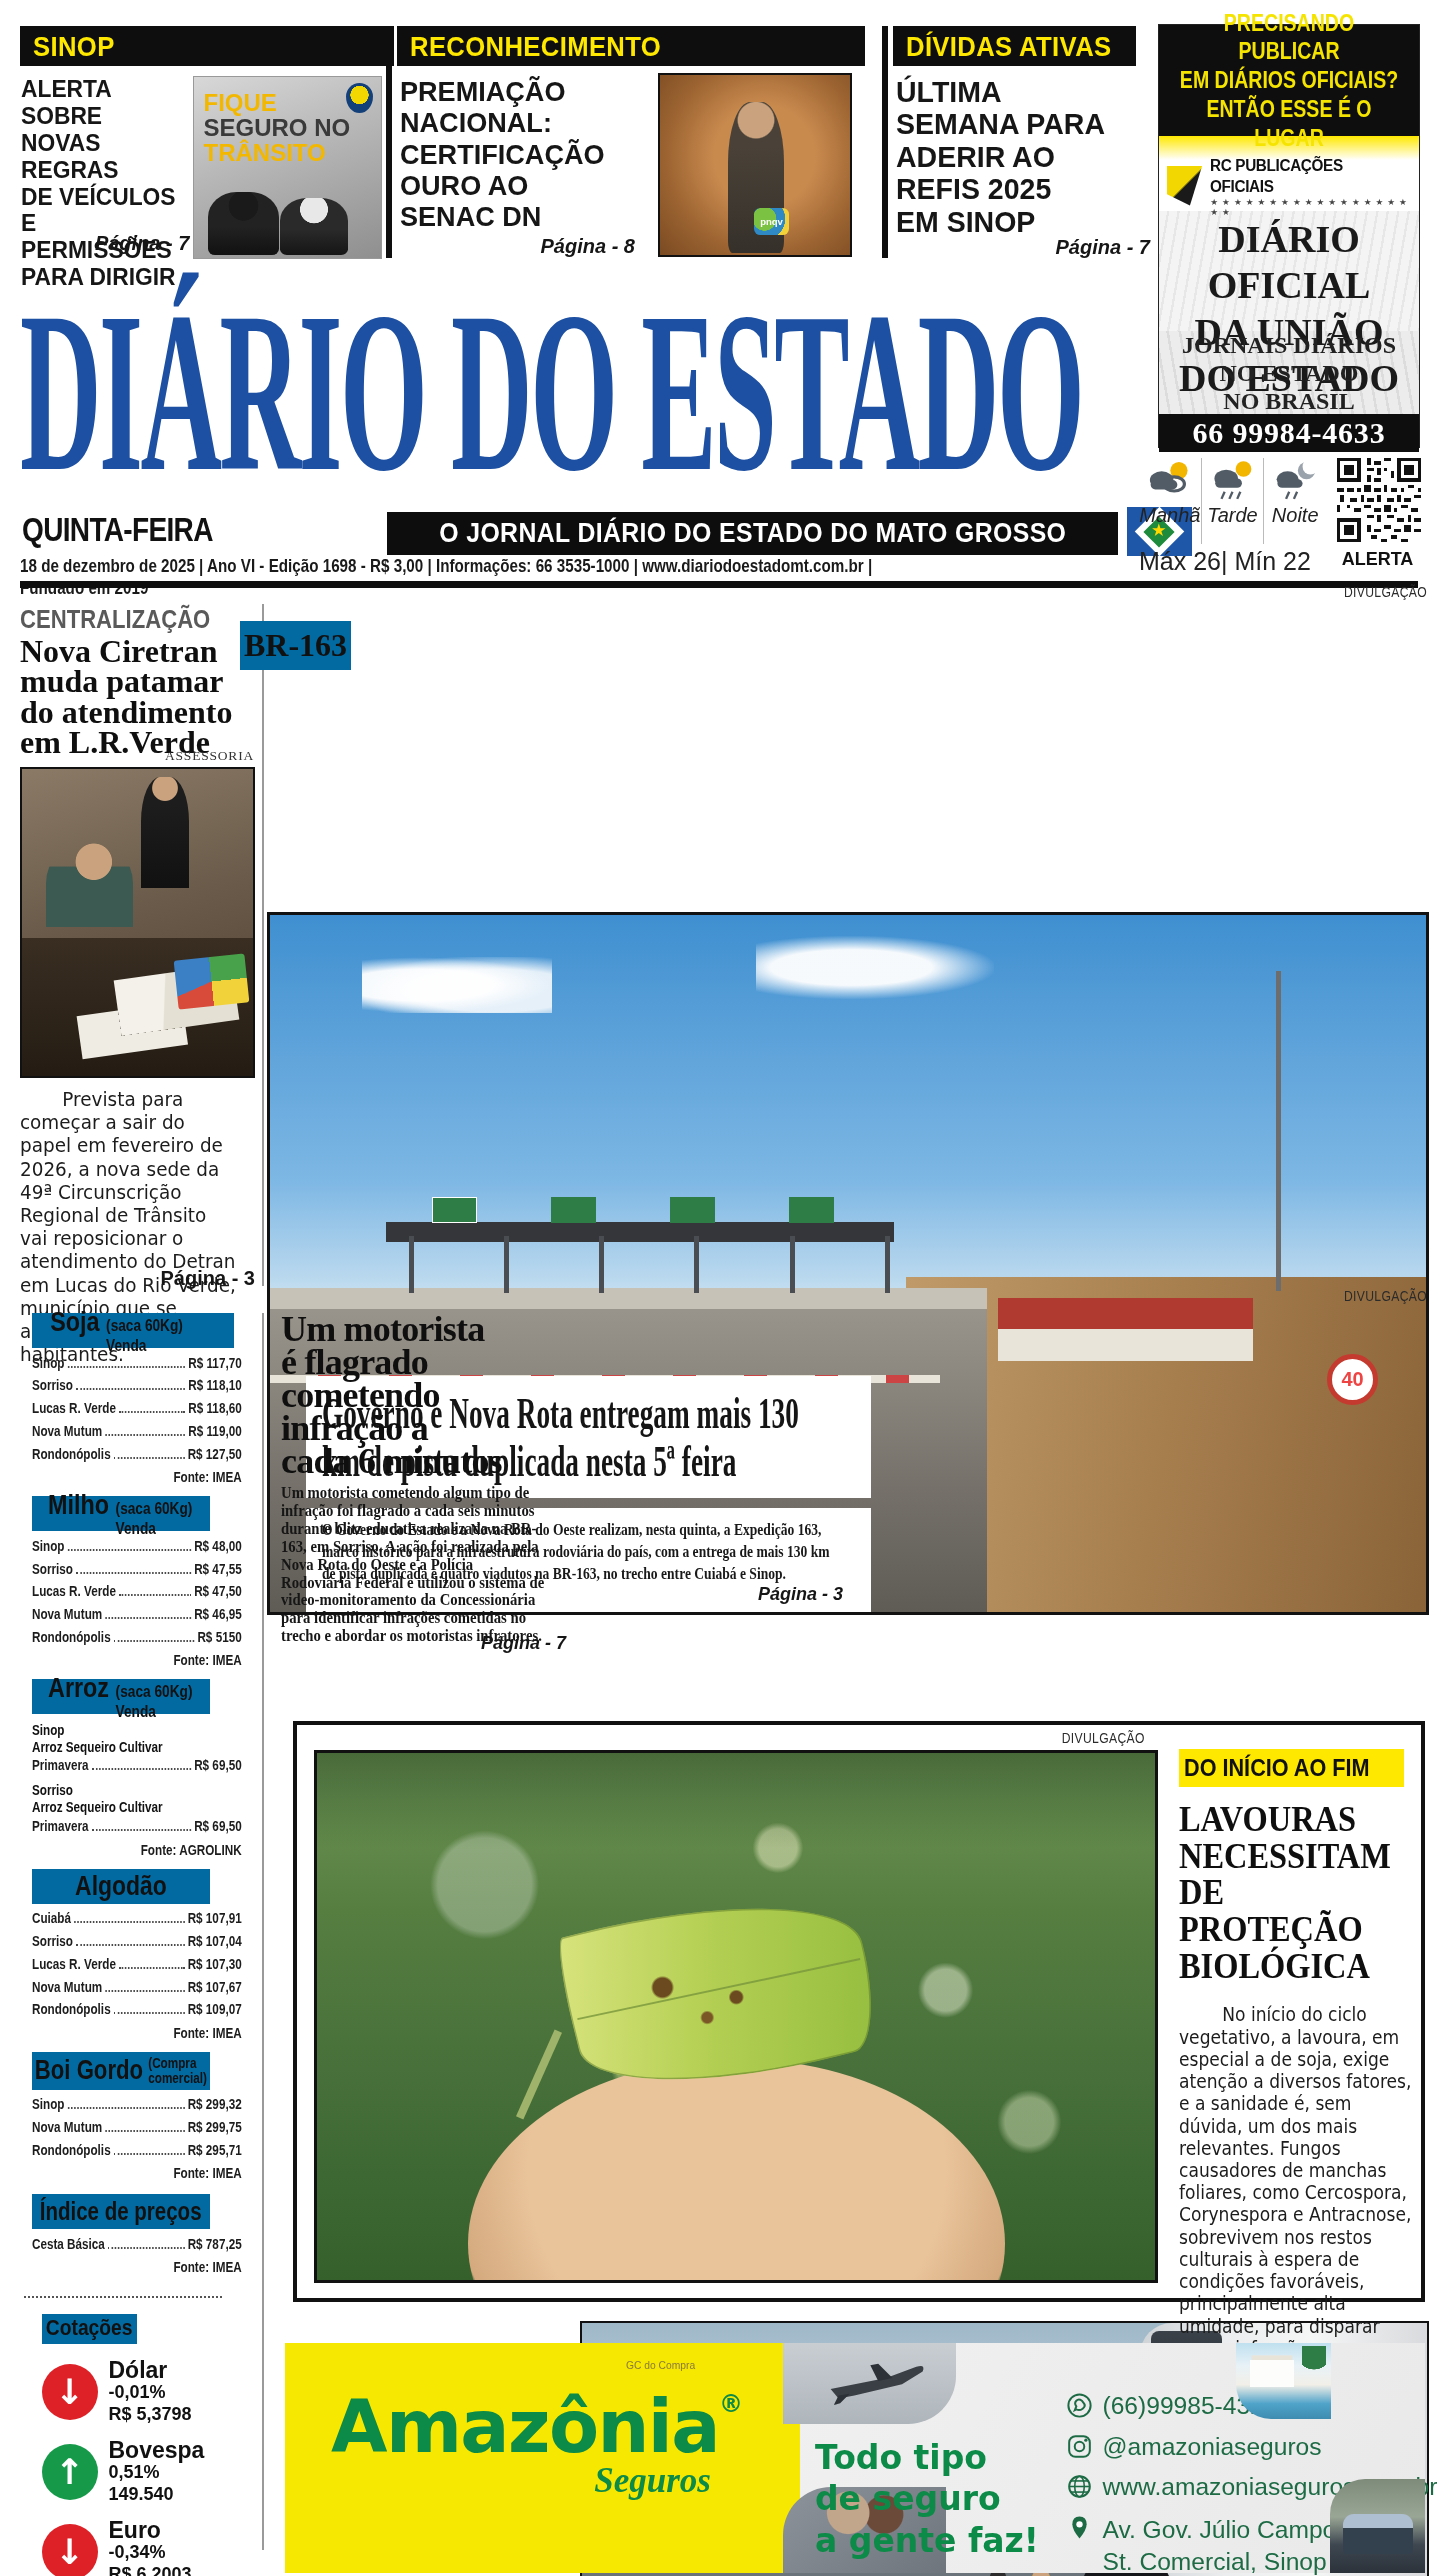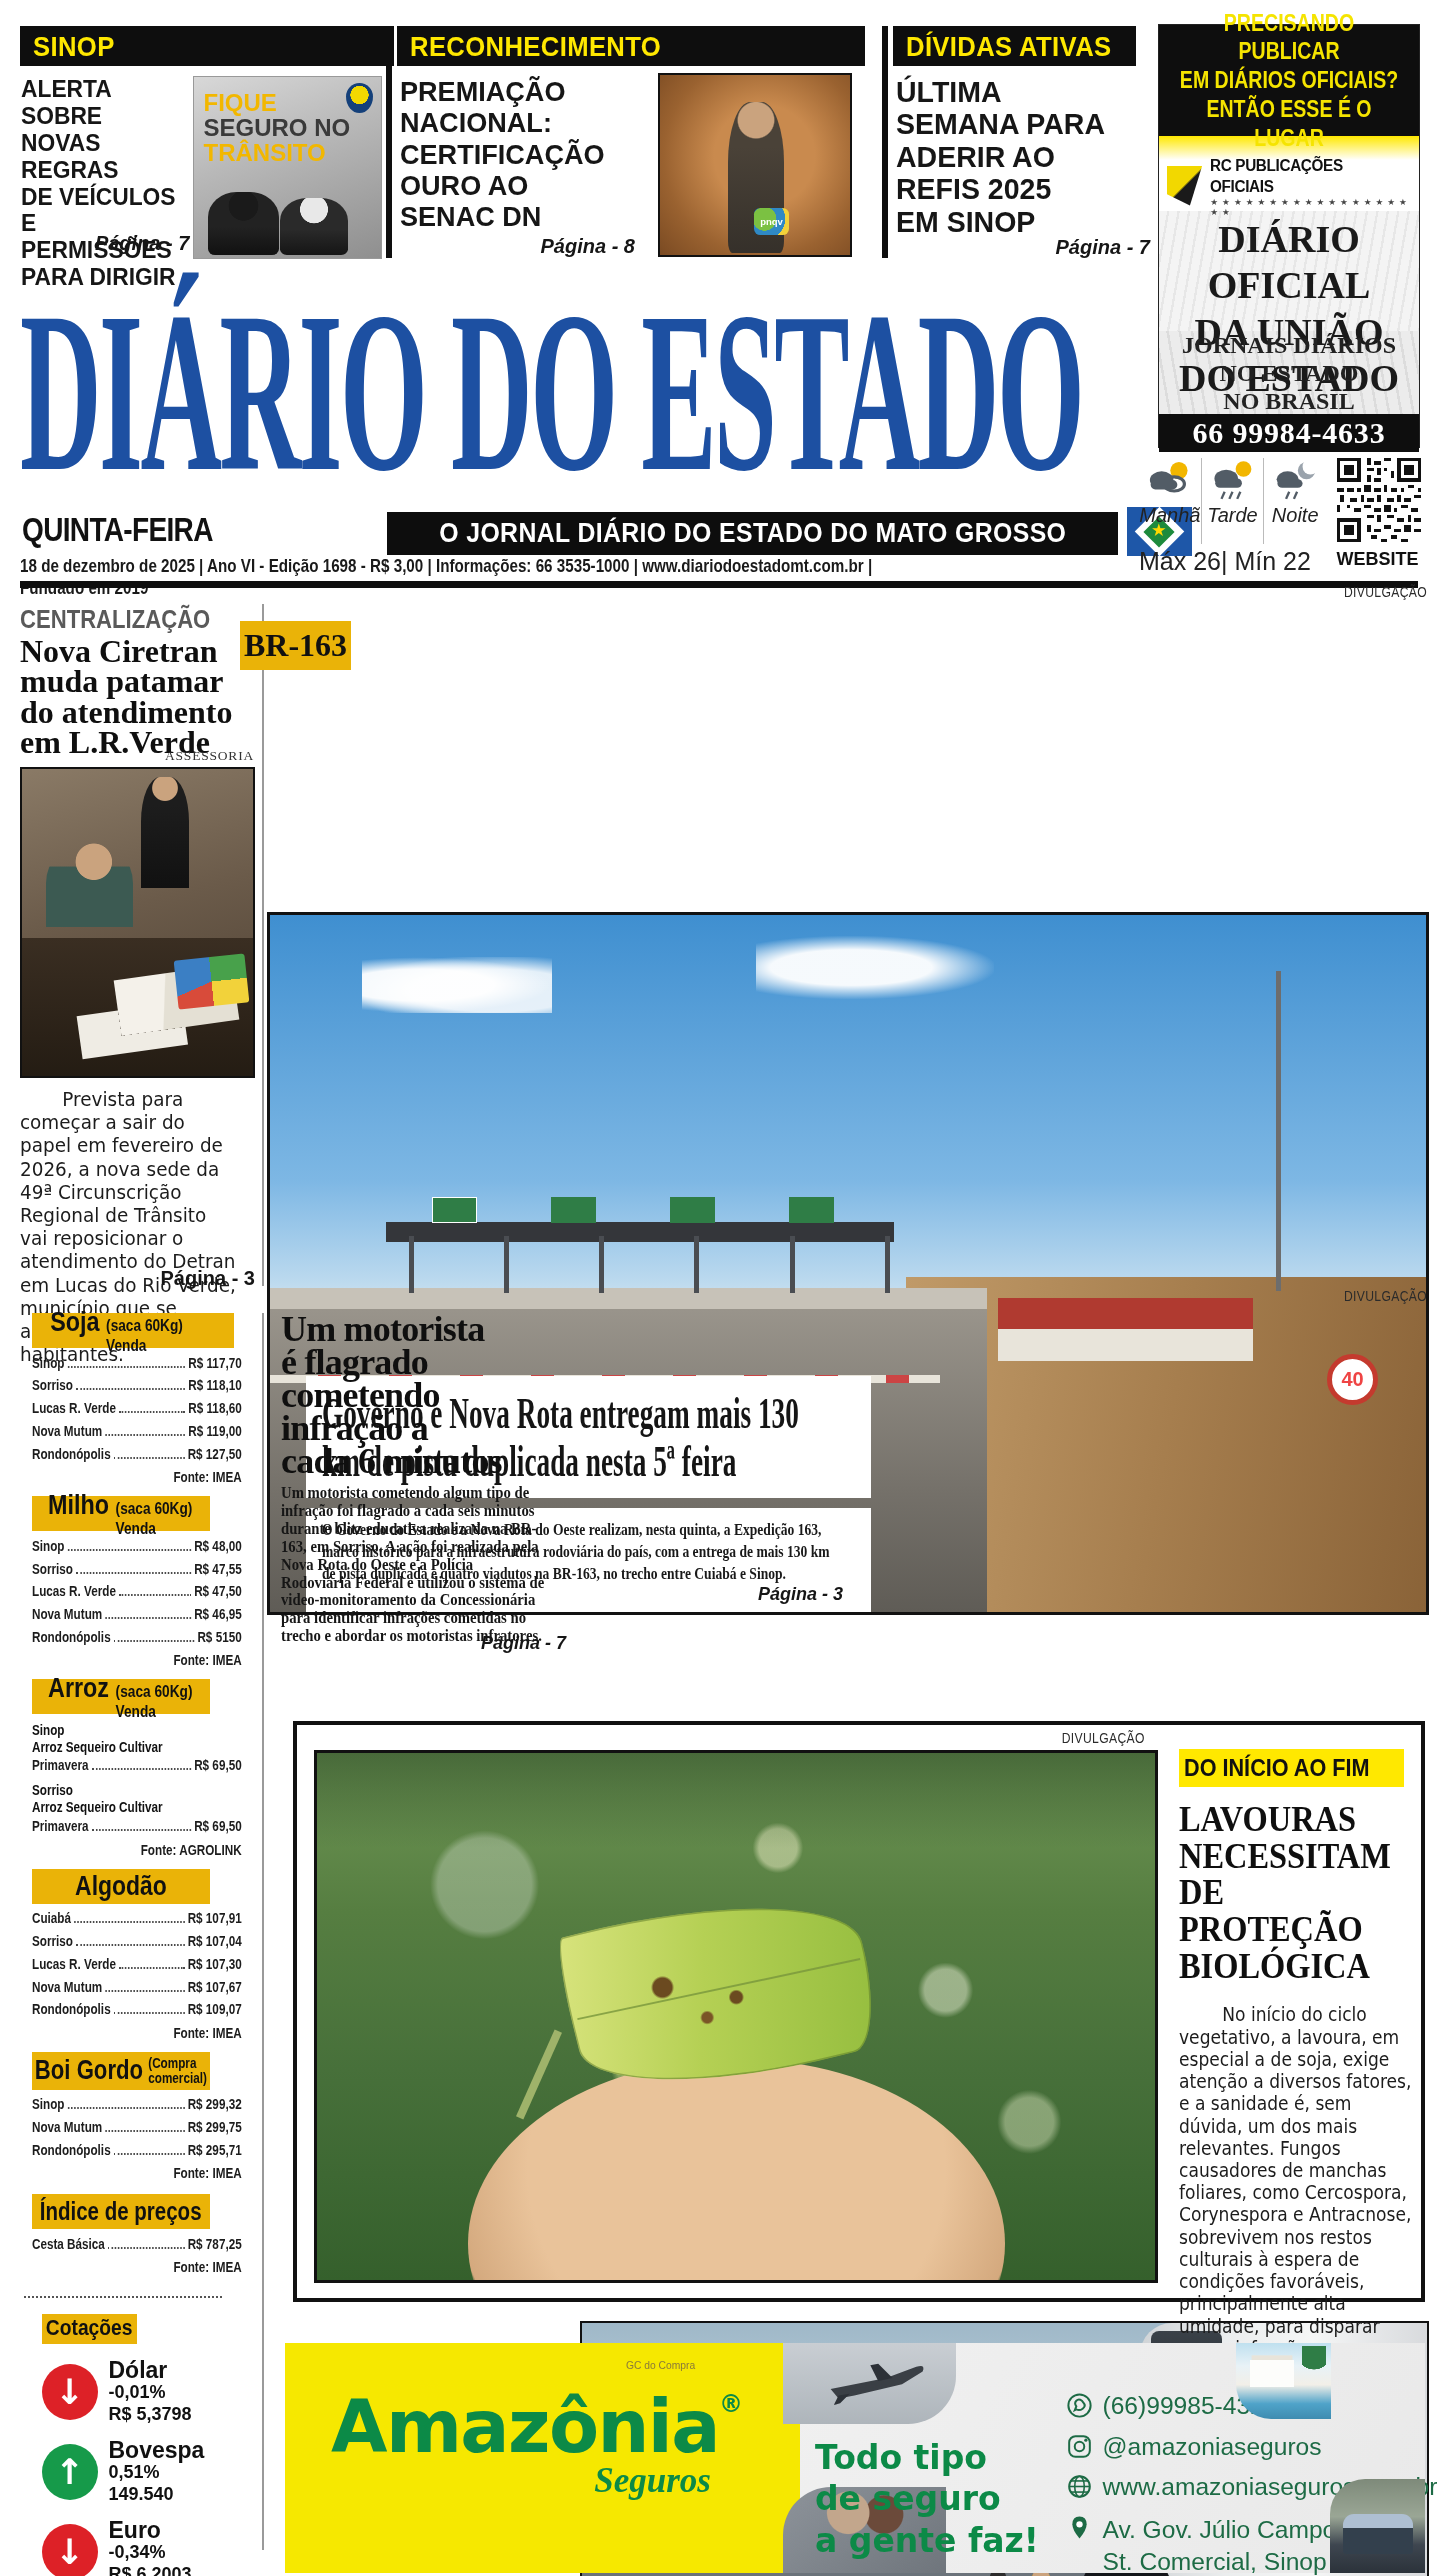--- a/index.html
+++ b/index.html
@@ -18,21 +18,21 @@
   .cx90{transform:scaleX(.90);transform-origin:left top;width:111%;}
   .cx85{transform:scaleX(.85);transform-origin:left top;width:117%;}
   .cx80{transform:scaleX(.80);transform-origin:left top;width:125%;}
   .cx62{transform:scaleX(.62);transform-origin:left top;width:161%;}
   .kbar{background:#0e0e0e;color:#ffe800;display:flex;align-items:center;padding-left:12.7px;
         font-weight:bold;font-size:28.5px;letter-spacing:0.4px;}
   .teaser-h{font-weight:bold;color:#161616;line-height:1.12;}
   .pagelbl{font-weight:bold;font-style:italic;font-size:20px;color:#161616;}
   .photo{border:3.2px solid #111;box-sizing:border-box;overflow:hidden;position:relative;}
   .credit{font-size:14.3px;color:#2b2b2b;letter-spacing:0.4px;transform:scaleX(.85);transform-origin:right top;}
-  .ybar{background:#eab308;display:flex;align-items:center;justify-content:center;}
+  .ybar{background:#0369a1;display:flex;align-items:center;justify-content:center;}
   .mrows{transform:scaleX(.78);transform-origin:left top;width:128%;}
   .mrow{display:flex;align-items:baseline;font-size:15px;font-weight:bold;color:#1c1c1c;margin-top:5.6px;}
   .mrow .dots{flex:1;border-bottom:2.4px dotted #4a4a4a;margin:0 4px 3.2px 4px;min-width:4.8px;}
   .fonte{font-size:15px;font-weight:bold;text-align:right;margin-top:6.3px;color:#1c1c1c;}
   .dotline{border-top:2.4px dotted #555;}
   .vrule{background:#9a9a9a;}
   .quote-circ{width:56px;height:56px;border-radius:50%;display:flex;align-items:center;justify-content:center;
         color:#fff;font-size:35px;font-weight:bold;font-family:"DejaVu Sans",sans-serif;flex:0 0 56px;}
   .qitem{display:flex;gap:11px;align-items:center;}
   .qname{font-size:23px;font-weight:bold;line-height:1.05;}
@@ -168,21 +168,21 @@
 
   <div class="abs" style="left:1337px;top:458px;width:84px;height:84px;">
     <svg width="84" height="84" viewBox="0 0 25 25" shape-rendering="crispEdges">
       <rect width="25" height="25" fill="#fff"></rect>
       <path fill="#111" d="M0 0h7v7H0zM18 0h7v7h-7zM0 18h7v7H0z"></path>
       <path fill="#fff" d="M1 1h5v5H1zM19 1h5v5h-5zM1 19h5v5H1z"></path>
       <path fill="#111" d="M2 2h3v3H2zM20 2h3v3h-3zM2 20h3v3H2z"></path>
       <path fill="#111" d="M9 0h1v2H9zM11 1h2v1h-2zM14 0h2v1h-2zM9 3h2v1H9zM12 3h1v2h-1zM14 3h1v1h-1zM16 4h1v2h-1zM9 5h1v2H9zM11 6h2v1h-2zM0 9h2v1H0zM3 9h2v1H3zM6 9h1v1H6zM8 8h2v2H8zM11 9h2v1h-2zM14 8h1v2h-1zM16 9h2v1h-2zM19 9h1v1h-1zM21 8h2v1h-2zM24 9h1v1h-1zM1 11h1v2H1zM4 12h2v1H4zM7 11h1v2H7zM9 12h2v1H9zM12 11h1v2h-1zM15 12h2v1h-2zM18 11h1v2h-1zM20 12h2v1h-2zM23 11h2v1h-2zM0 14h1v2H0zM3 14h1v1H3zM5 15h2v1H5zM8 14h2v1H8zM11 15h2v1h-2zM14 14h2v2h-2zM17 15h1v1h-1zM19 14h2v1h-2zM22 15h2v1h-2zM9 17h2v1H9zM12 17h1v2h-1zM15 17h2v1h-2zM18 18h2v1h-2zM21 17h1v2h-1zM23 18h2v1h-2zM9 20h1v2H9zM11 21h2v1h-2zM14 20h2v1h-2zM17 21h2v1h-2zM20 20h2v2h-2zM23 21h2v1h-2zM10 23h2v1h-2zM13 24h2v1h-2zM16 23h2v1h-2zM19 24h2v1h-2z"></path>
     </svg>
   </div>
-  <div class="abs b center" style="left:1330px;top:549px;width:95px;font-size:18px;">WEBSITE</div>
+  <div class="abs b center" style="left:1330px;top:549px;width:95px;font-size:18px;">ALERTA</div>
 
   <div class="abs b cx80" style="left:20px;top:555px;width:1110px;font-size:19px;color:#1a1a1a;">18 de dezembro de 2025 | Ano VI - Edição 1698 - R$ 3,00 | Informações: 66 3535-1000 | www.diariodoestadomt.com.br | Fundado em 2019</div>
   <div class="abs" style="left:20px;top:581px;width:1398px;height:7.1px;background:#0e0e0e;"></div>
 
   <div class="abs b cx85" style="left:20px;top:604px;width:254px;font-size:26px;color:#5a5a5a;">CENTRALIZAÇÃO</div>
   <div class="abs serif b pre" style="left:20px;top:636px;width:238px;font-size:32px;line-height:0.95;color:#0f0f0f;">Nova Ciretran
 muda patamar
 do atendimento
 em L.R.Verde</div>
   <div class="abs serif right" style="left:20px;top:748px;width:234px;font-size:13.5px;letter-spacing:0.8px;color:#333;">ASSESSORIA</div>

